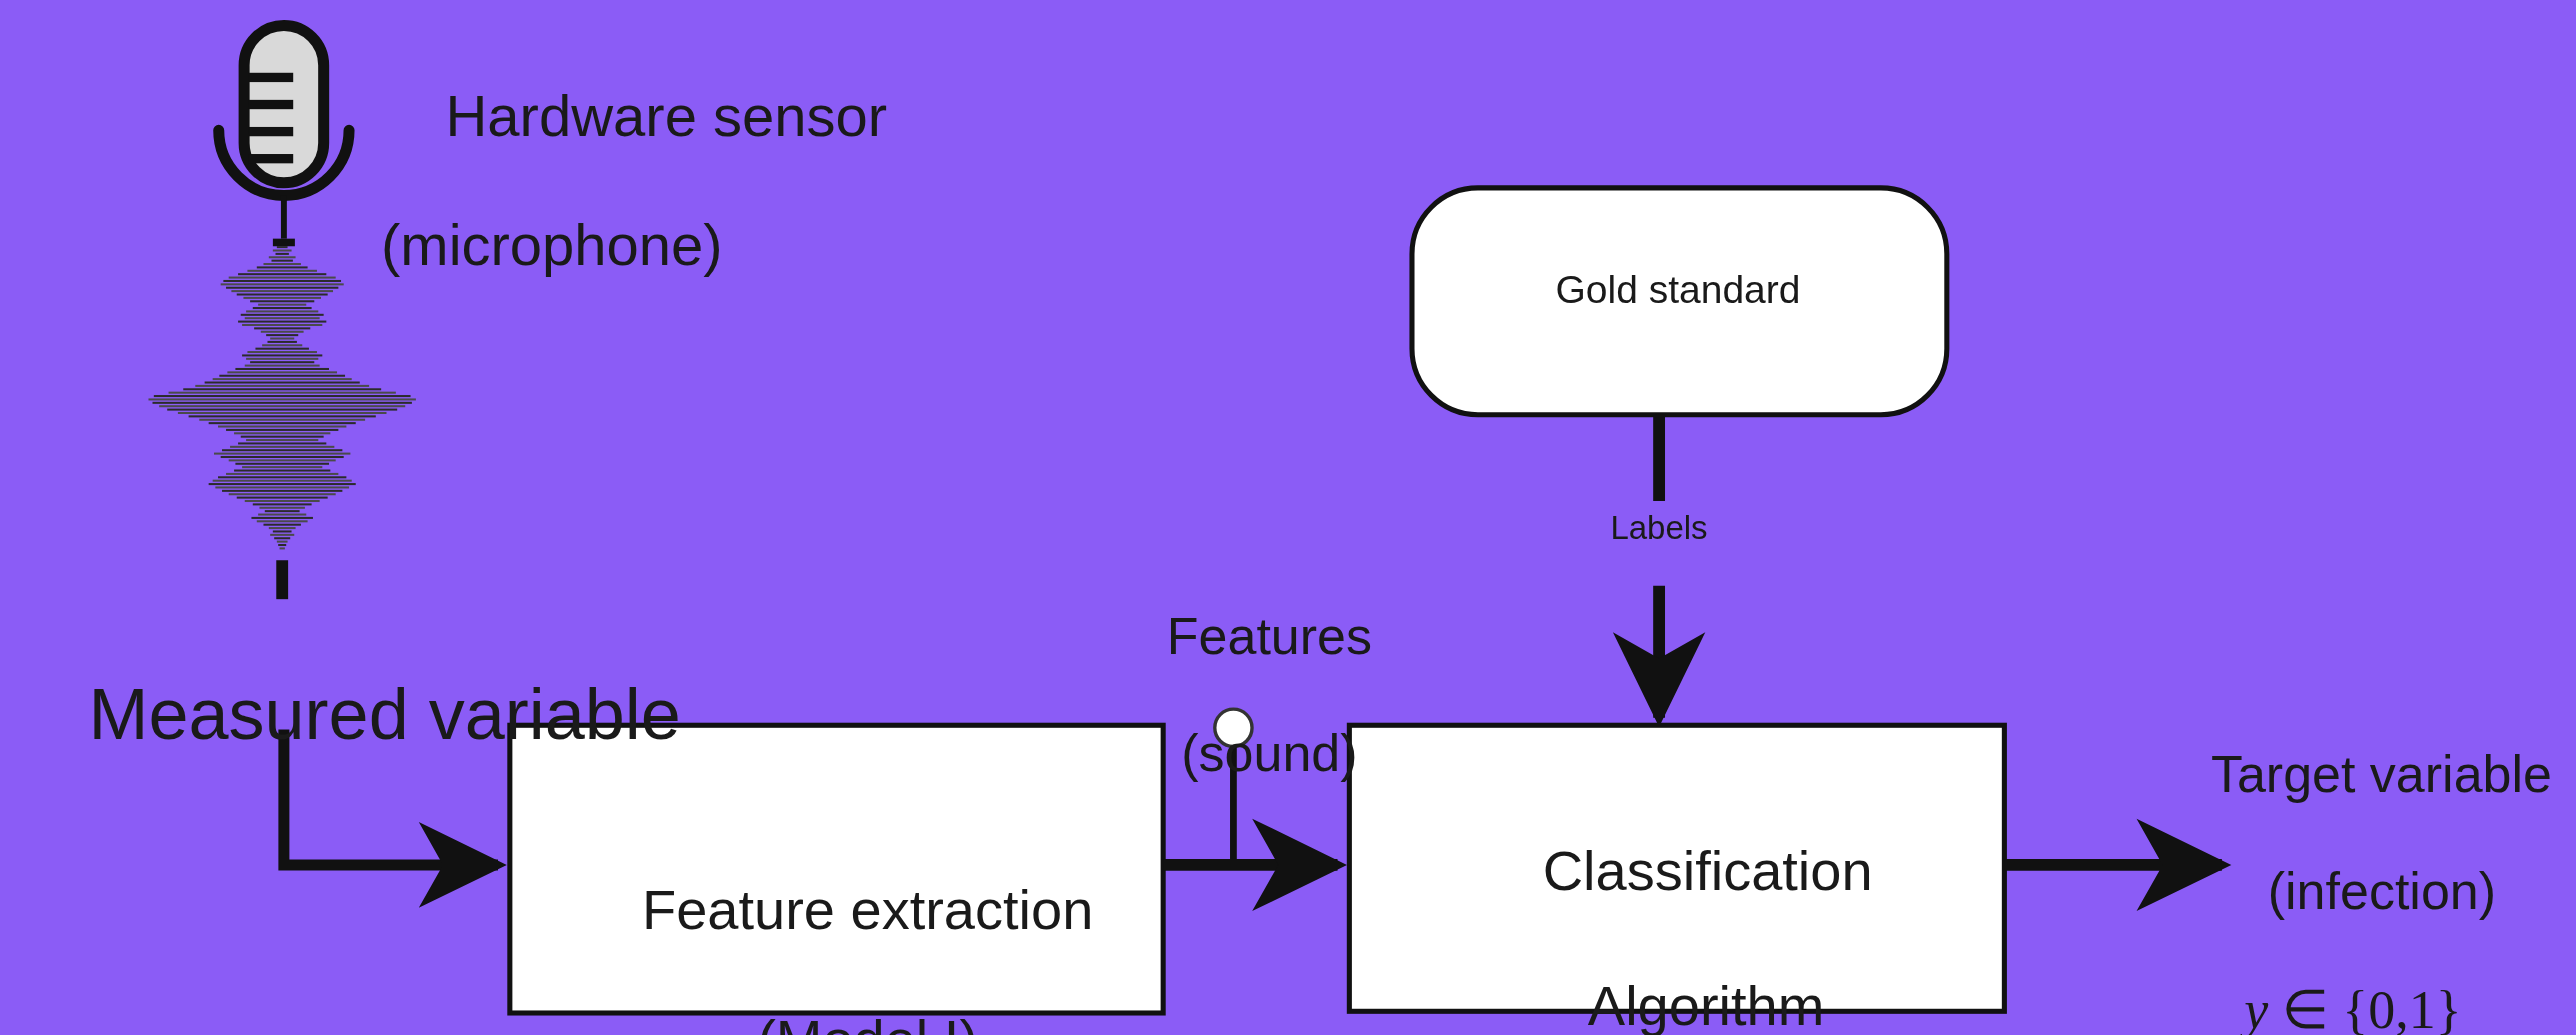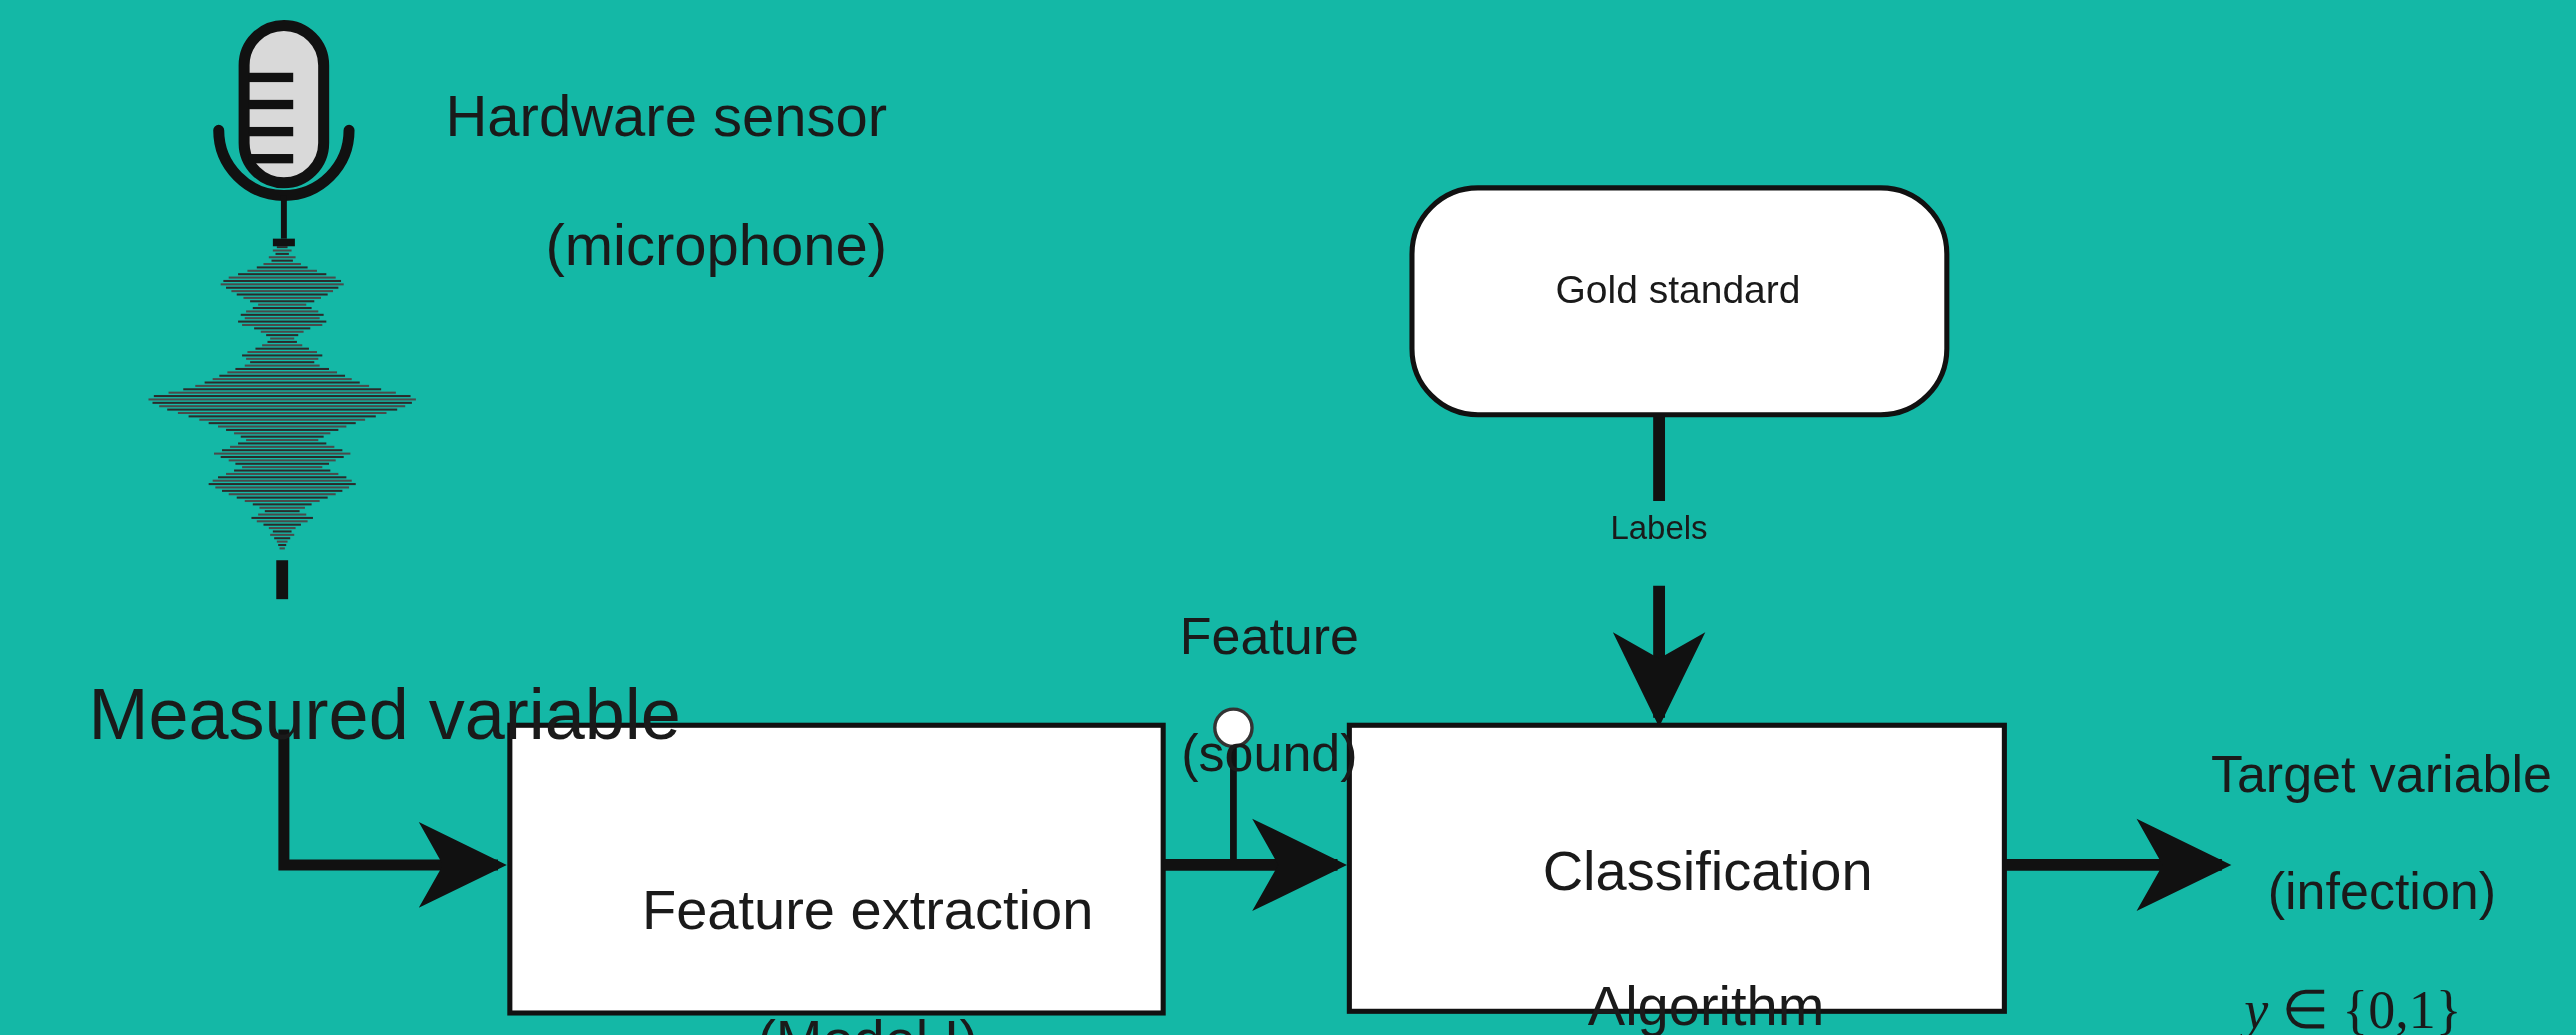--- a/index.html
+++ b/index.html
@@ -5,21 +5,21 @@
 <style>
   html, body {
     margin: 0;
     padding: 0;
     background: #ffffff;
   }
   #stage {
     position: relative;
     width: 2576px;
     height: 1035px;
-    background: #14b8a6;
+    background: #8b5cf6;
     overflow: hidden;
     font-family: "Liberation Sans", sans-serif;
     color: #111111;
   }
   svg.layer {
     position: absolute;
     left: 0;
     top: 0;
     width: 2576px;
     height: 1035px;
@@ -31,21 +31,21 @@
     color: #1a1a1a;
     line-height: 1.12;
     white-space: pre;
     text-align: center;
   }
   .lbl-sensor {
     left: 381px; top: 18.6px;
     font-size: 58px;
     text-align: left;
   }
-  .lbl-sensor .l2 { display: block; text-align: right; }
+  .lbl-sensor .l2 { display: block; text-align: left; }
   .lbl-measured {
     left: 8.5px; top: 593px;
     width: 542px;
     font-size: 72px;
   }
   .lbl-features {
     left: 1105px; top: 549px;
     width: 271px;
     font-size: 52px;
   }
@@ -250,21 +250,21 @@
   <div class="lbl lbl-measured">
     <span>Measured variable</span><br>
   </div>
 
   <div class="box-text bt-feature">
     <span>Feature extraction</span><br>
     <span>(Model I)</span>
   </div>
 
   <div class="lbl lbl-features">
-    <span>Feature</span><br>
+    <span>Features</span><br>
     <span>(sound)</span>
   </div>
 
   <div class="box-text bt-gold">Gold standard</div>
 
   <div class="lbl lbl-labels">Labels</div>
 
   <div class="box-text bt-classify">
     <span>Classification</span><br>
     <span>Algorithm</span><br>

